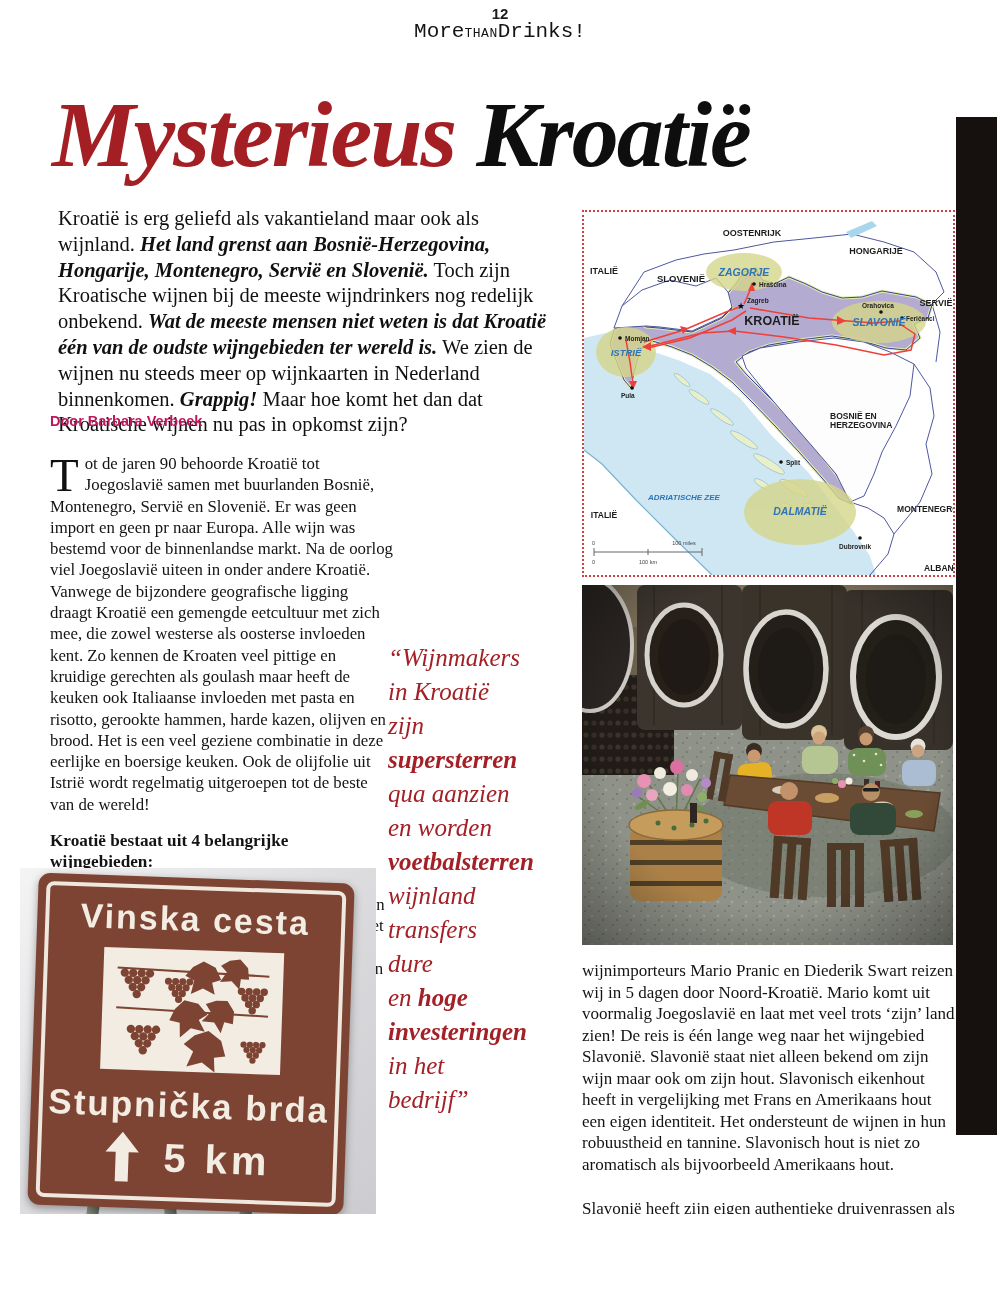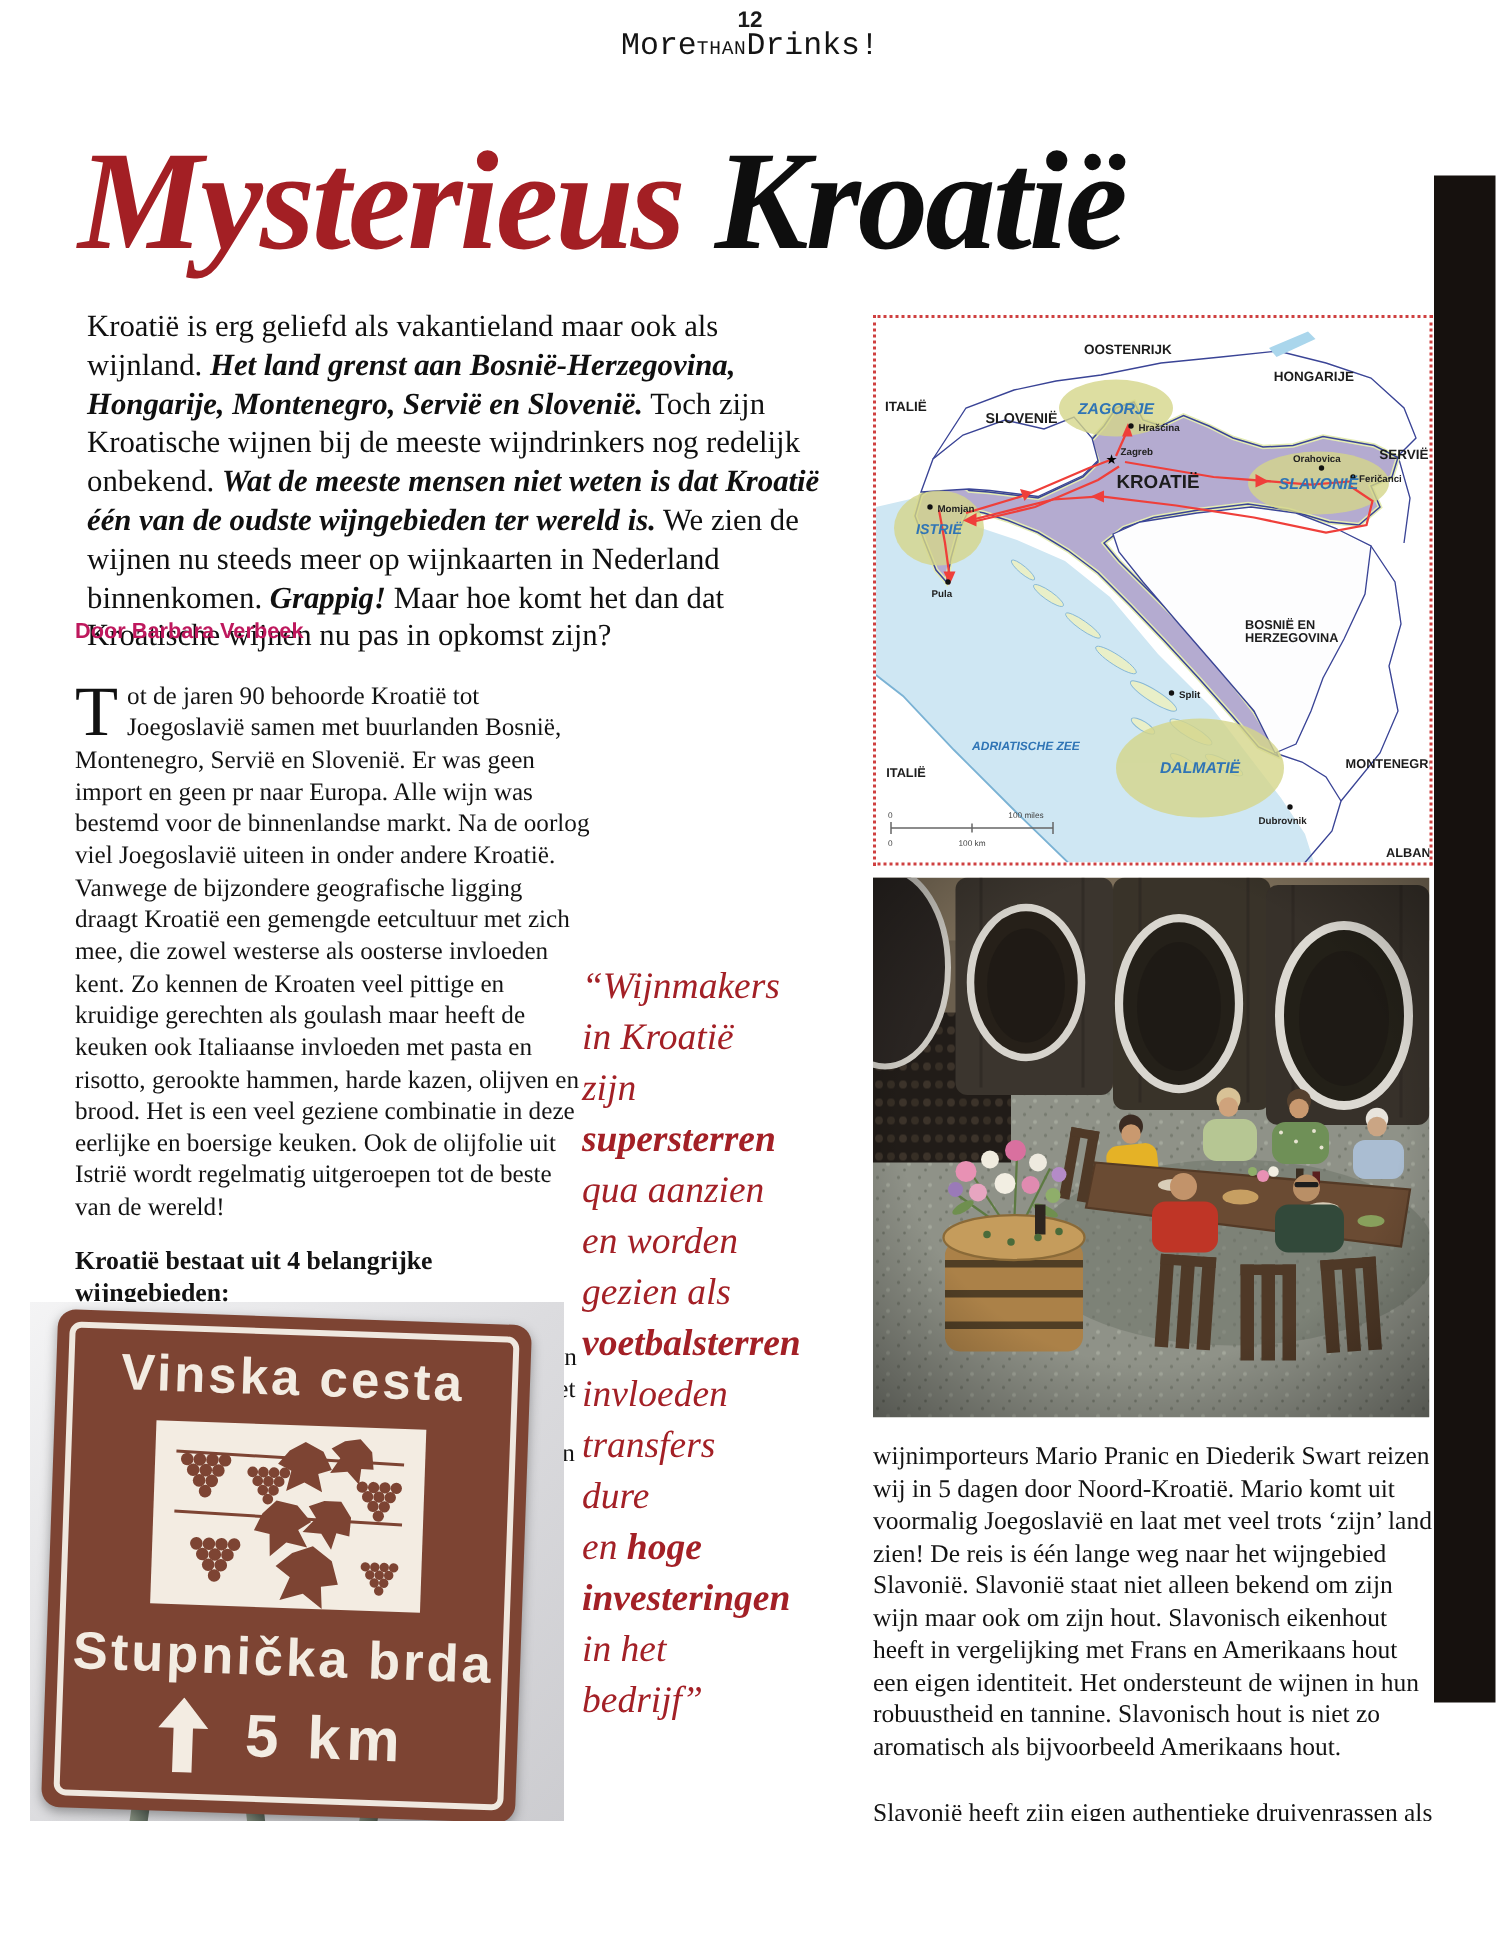--- a/index.html
+++ b/index.html
@@ -92,23 +92,22 @@
     <p>Istrië, Slavonië, Zagorje en Dalmatië. Istrië en Dalmatië behoren tot de Adriatische kuststreek en hebben een zeeklimaat. Slavonië is gelegen in het binnenland van noordoost Kroatië en het landklimaat verschilt aanzienlijk ten opzichte van de kust. Onder begeleiding van Kroatische</p>
   </div>
 
   <div class="quote">
     <div class="qline"><span class="qn">“Wijnmakers</span><span class="qb"></span></div>
     <div class="qline"><span class="qn">in Kroatië</span><span class="qb"></span></div>
     <div class="qline"><span class="qn">zijn</span><span class="qb"></span></div>
     <div class="qline"><span class="qn"></span><span class="qb">supersterren</span></div>
     <div class="qline"><span class="qn">qua aanzien</span><span class="qb"></span></div>
     <div class="qline"><span class="qn">en worden</span><span class="qb"></span></div>
-    <div class="qline"><span class="qn">gezien als</span><span class="qb"></span></div>
     <div class="qline"><span class="qn"></span><span class="qb">voetbalsterren</span></div>
-    <div class="qline"><span class="qn">invloeden</span><span class="qb"></span></div>
+    <div class="qline"><span class="qn">wijnland</span><span class="qb"></span></div>
     <div class="qline"><span class="qn">transfers</span><span class="qb"></span></div>
     <div class="qline"><span class="qn">dure</span><span class="qb"></span></div>
     <div class="qline"><span class="qn">en </span><span class="qb">hoge</span></div>
     <div class="qline"><span class="qn"></span><span class="qb">investeringen</span></div>
     <div class="qline"><span class="qn">in het</span><span class="qb"></span></div>
     <div class="qline"><span class="qn">bedrijf”</span><span class="qb"></span></div>
   </div>
 
   <div class="map-frame">
     <svg viewBox="0 0 369 363">

